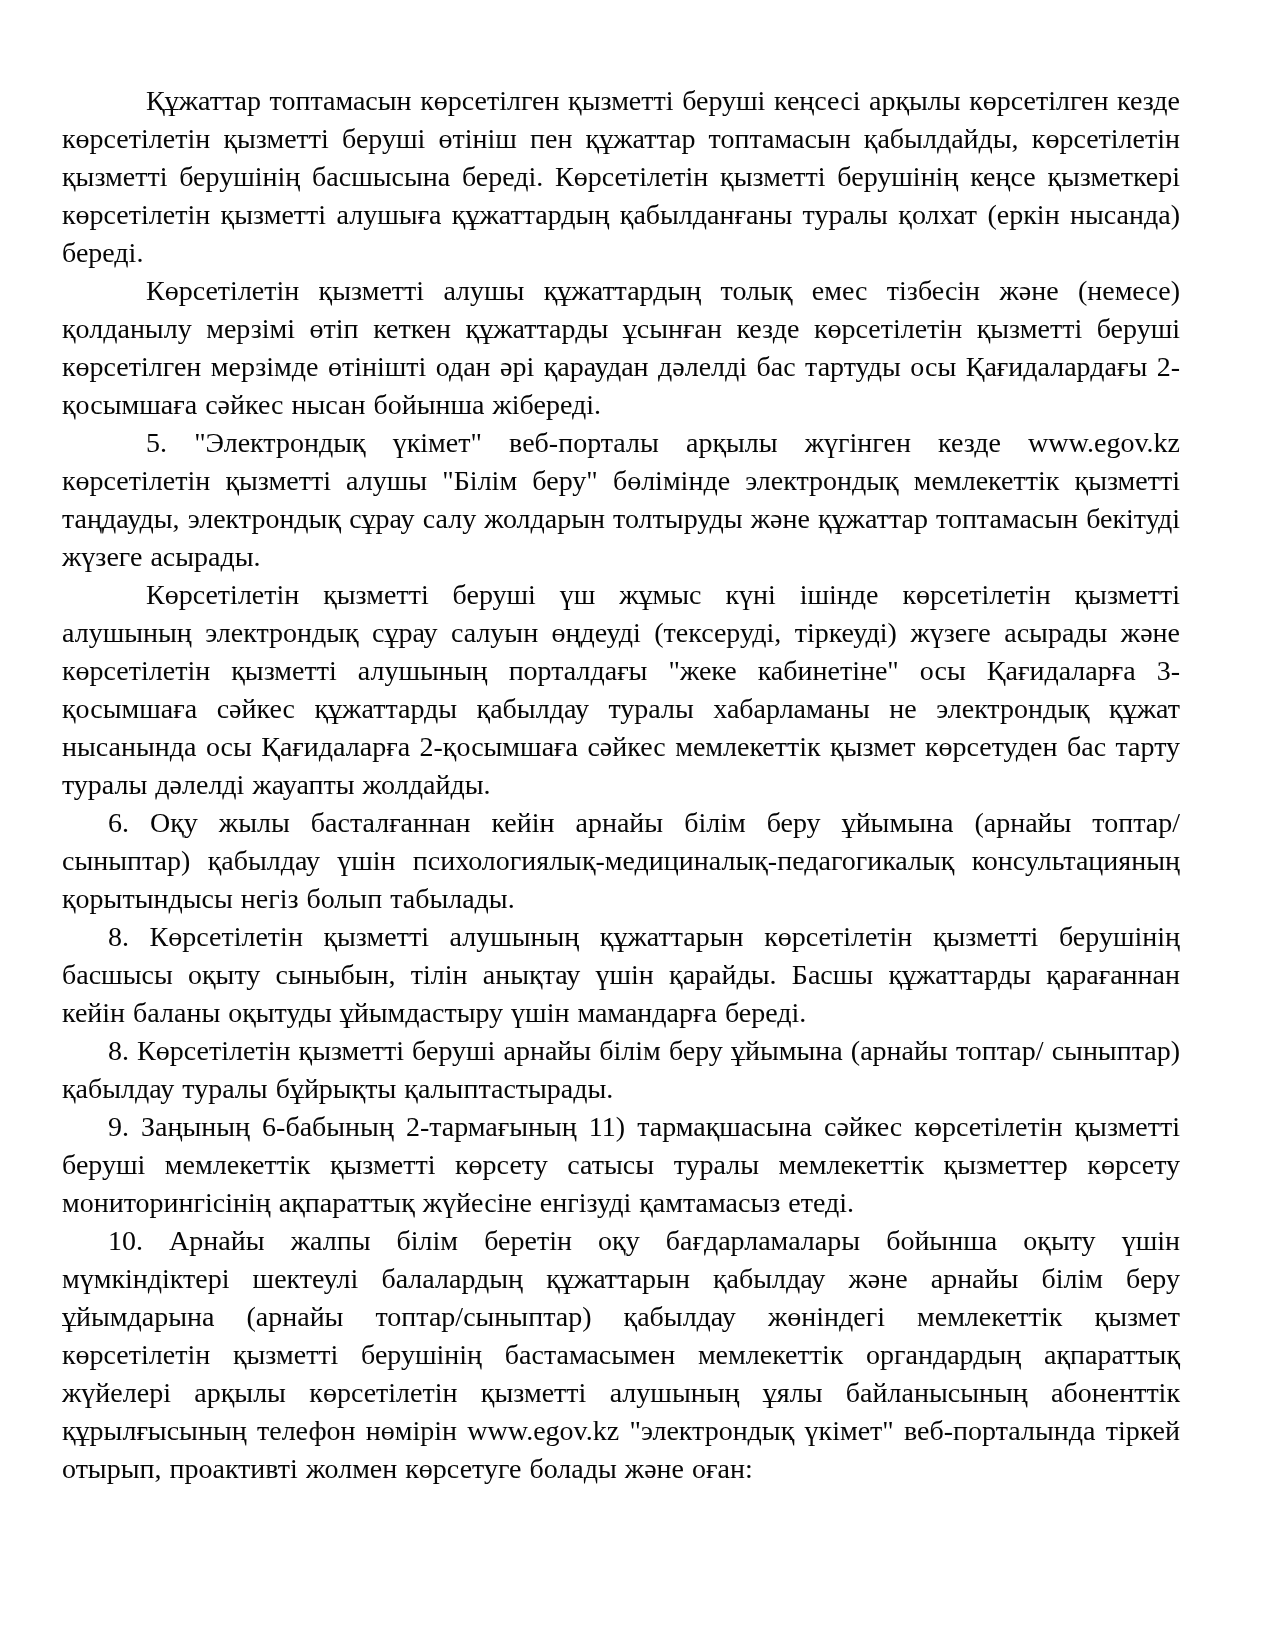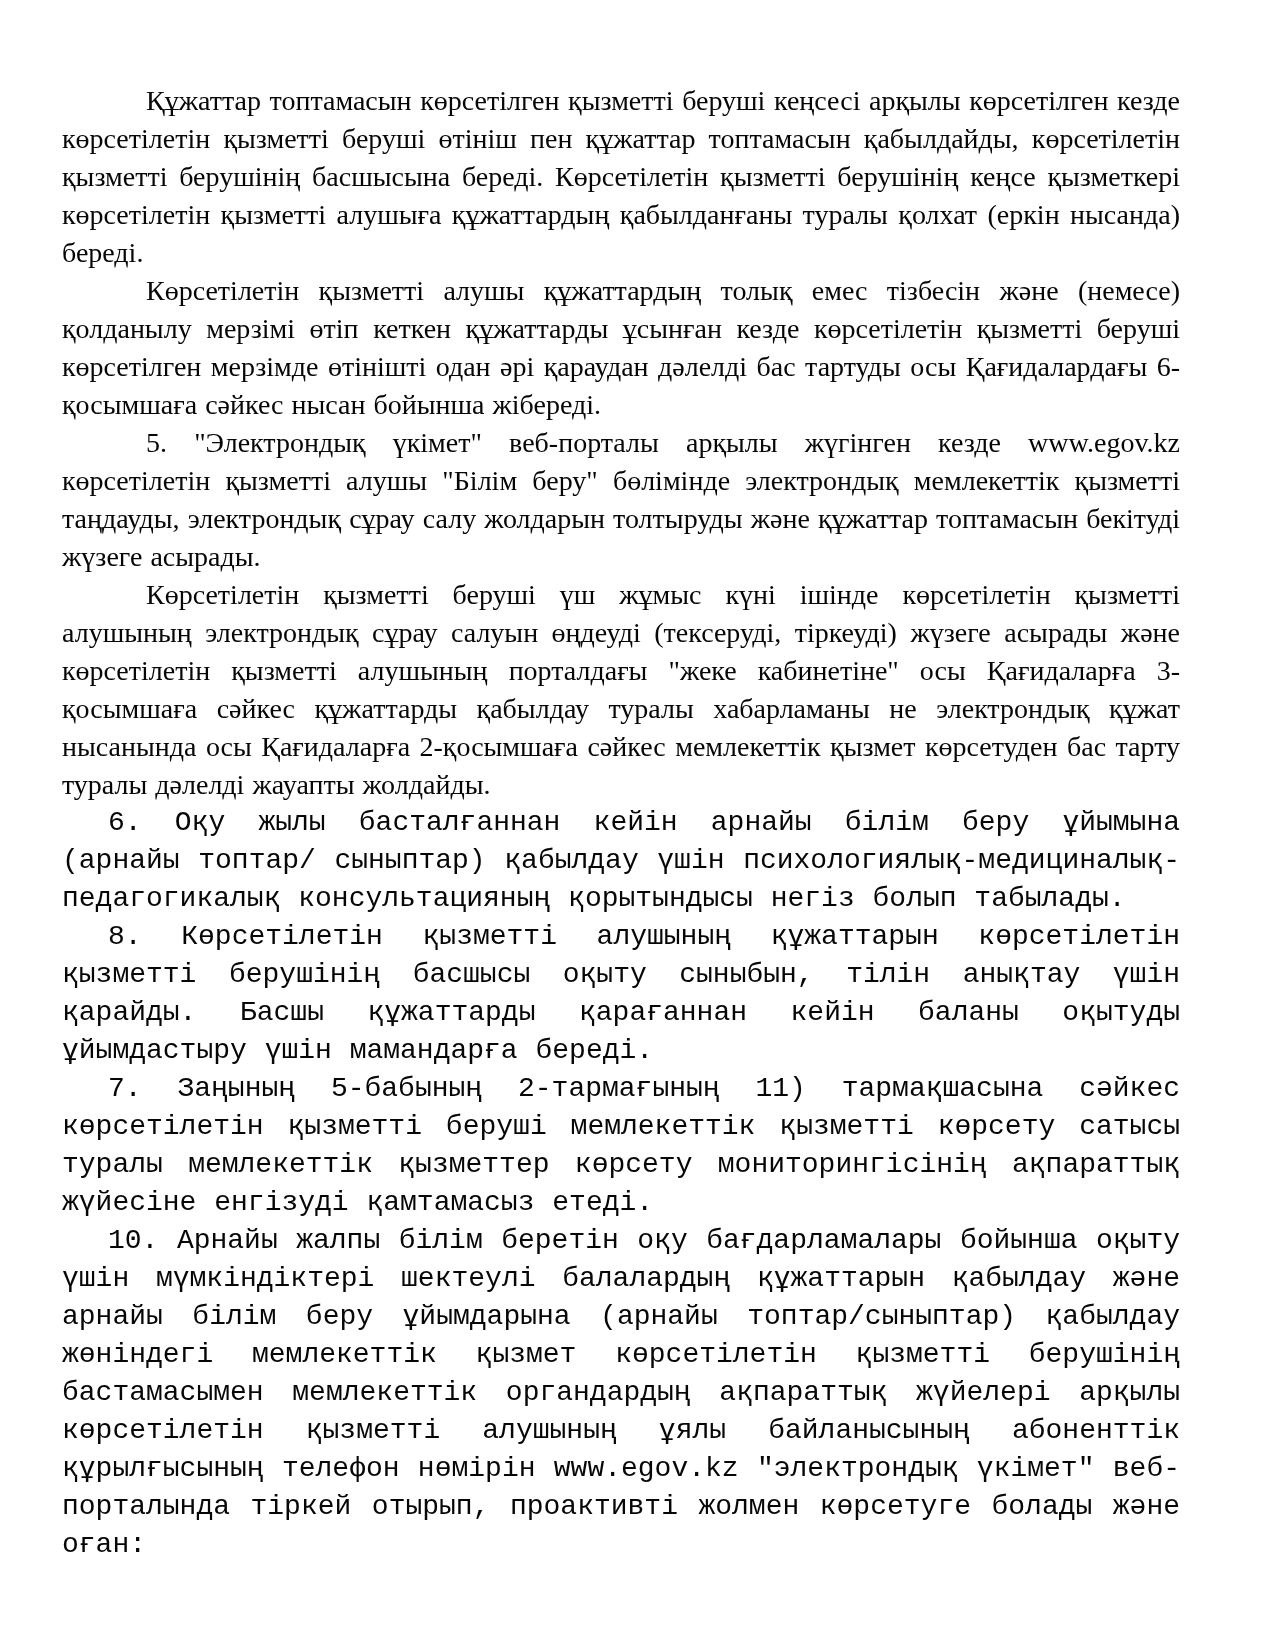--- a/index.html
+++ b/index.html
@@ -20,27 +20,28 @@
     box-sizing: border-box;
     padding: 82px 95px 80px 62px;
     overflow: hidden;
   }
   .para {
     margin: 0;
     text-align: justify;
     word-spacing: 1px;
   }
   .indent-a { text-indent: 84px; }
-  .indent-b { text-indent: 46px; font-family: Liberation Mono, monospace; }
+  .indent-b { text-indent: 46px; }
 </style>
 </head>
 <body>
 
 <div class="page">
   <p class="para indent-a">Құжаттар топтамасын көрсетілген қызметті беруші кеңсесі арқылы көрсетілген кезде көрсетілетін қызметті беруші өтініш пен құжаттар топтамасын қабылдайды, көрсетілетін қызметті берушінің басшысына береді. Көрсетілетін қызметті берушінің кеңсе қызметкері көрсетілетін қызметті алушыға құжаттардың қабылданғаны туралы қолхат (еркін нысанда) береді.</p>
-  <p class="para indent-a">Көрсетілетін қызметті алушы құжаттардың толық емес тізбесін және (немесе) қолданылу мерзімі өтіп кеткен құжаттарды ұсынған кезде көрсетілетін қызметті беруші көрсетілген мерзімде өтінішті одан әрі қараудан дәлелді бас тартуды осы Қағидалардағы 6-қосымшаға сәйкес нысан бойынша жібереді.</p>
+  <p class="para indent-a">Көрсетілетін қызметті алушы құжаттардың толық емес тізбесін және (немесе) қолданылу мерзімі өтіп кеткен құжаттарды ұсынған кезде көрсетілетін қызметті беруші көрсетілген мерзімде өтінішті одан әрі қараудан дәлелді бас тартуды осы Қағидалардағы 2-қосымшаға сәйкес нысан бойынша жібереді.</p>
   <p class="para indent-a">5. "Электрондық үкімет" веб-порталы арқылы жүгінген кезде www.egov.kz көрсетілетін қызметті алушы "Білім беру" бөлімінде электрондық мемлекеттік қызметті таңдауды, электрондық сұрау салу жолдарын толтыруды және құжаттар топтамасын бекітуді жүзеге асырады.</p>
   <p class="para indent-a">Көрсетілетін қызметті беруші үш жұмыс күні ішінде көрсетілетін қызметті алушының электрондық сұрау салуын өңдеуді (тексеруді, тіркеуді) жүзеге асырады және көрсетілетін қызметті алушының порталдағы "жеке кабинетіне" осы Қағидаларға 3-қосымшаға сәйкес құжаттарды қабылдау туралы хабарламаны не электрондық құжат нысанында осы Қағидаларға 2-қосымшаға сәйкес мемлекеттік қызмет көрсетуден бас тарту туралы дәлелді жауапты жолдайды.</p>
   <p class="para indent-b">6. Оқу жылы басталғаннан кейін арнайы білім беру ұйымына (арнайы топтар/ сыныптар) қабылдау үшін психологиялық-медициналық-педагогикалық консультацияның қорытындысы негіз болып табылады.</p>
   <p class="para indent-b">8. Көрсетілетін қызметті алушының құжаттарын көрсетілетін қызметті берушінің басшысы оқыту сыныбын, тілін анықтау үшін қарайды. Басшы құжаттарды қарағаннан кейін баланы оқытуды ұйымдастыру үшін мамандарға береді.</p>
-  <p class="para indent-b">7. Заңының 5-бабының 2-тармағының 11) тармақшасына сәйкес көрсетілетін қызметті беруші мемлекеттік қызметті көрсету сатысы туралы мемлекеттік қызметтер көрсету мониторингісінің ақпараттық жүйесіне енгізуді қамтамасыз етеді.</p>
+  <p class="para indent-b">8. Көрсетілетін қызметті беруші арнайы білім беру ұйымына (арнайы топтар/ сыныптар) қабылдау туралы бұйрықты қалыптастырады.</p>
+  <p class="para indent-b">9. Заңының 6-бабының 2-тармағының 11) тармақшасына сәйкес көрсетілетін қызметті беруші мемлекеттік қызметті көрсету сатысы туралы мемлекеттік қызметтер көрсету мониторингісінің ақпараттық жүйесіне енгізуді қамтамасыз етеді.</p>
   <p class="para indent-b">10. Арнайы жалпы білім беретін оқу бағдарламалары бойынша оқыту үшін мүмкіндіктері шектеулі балалардың құжаттарын қабылдау және арнайы білім беру ұйымдарына (арнайы топтар/сыныптар) қабылдау жөніндегі мемлекеттік қызмет көрсетілетін қызметті берушінің бастамасымен мемлекеттік органдардың ақпараттық жүйелері арқылы көрсетілетін қызметті алушының ұялы байланысының абоненттік құрылғысының телефон нөмірін www.egov.kz "электрондық үкімет" веб-порталында тіркей отырып, проактивті жолмен көрсетуге болады және оған:</p>
 </div>
 
 </body></html>

